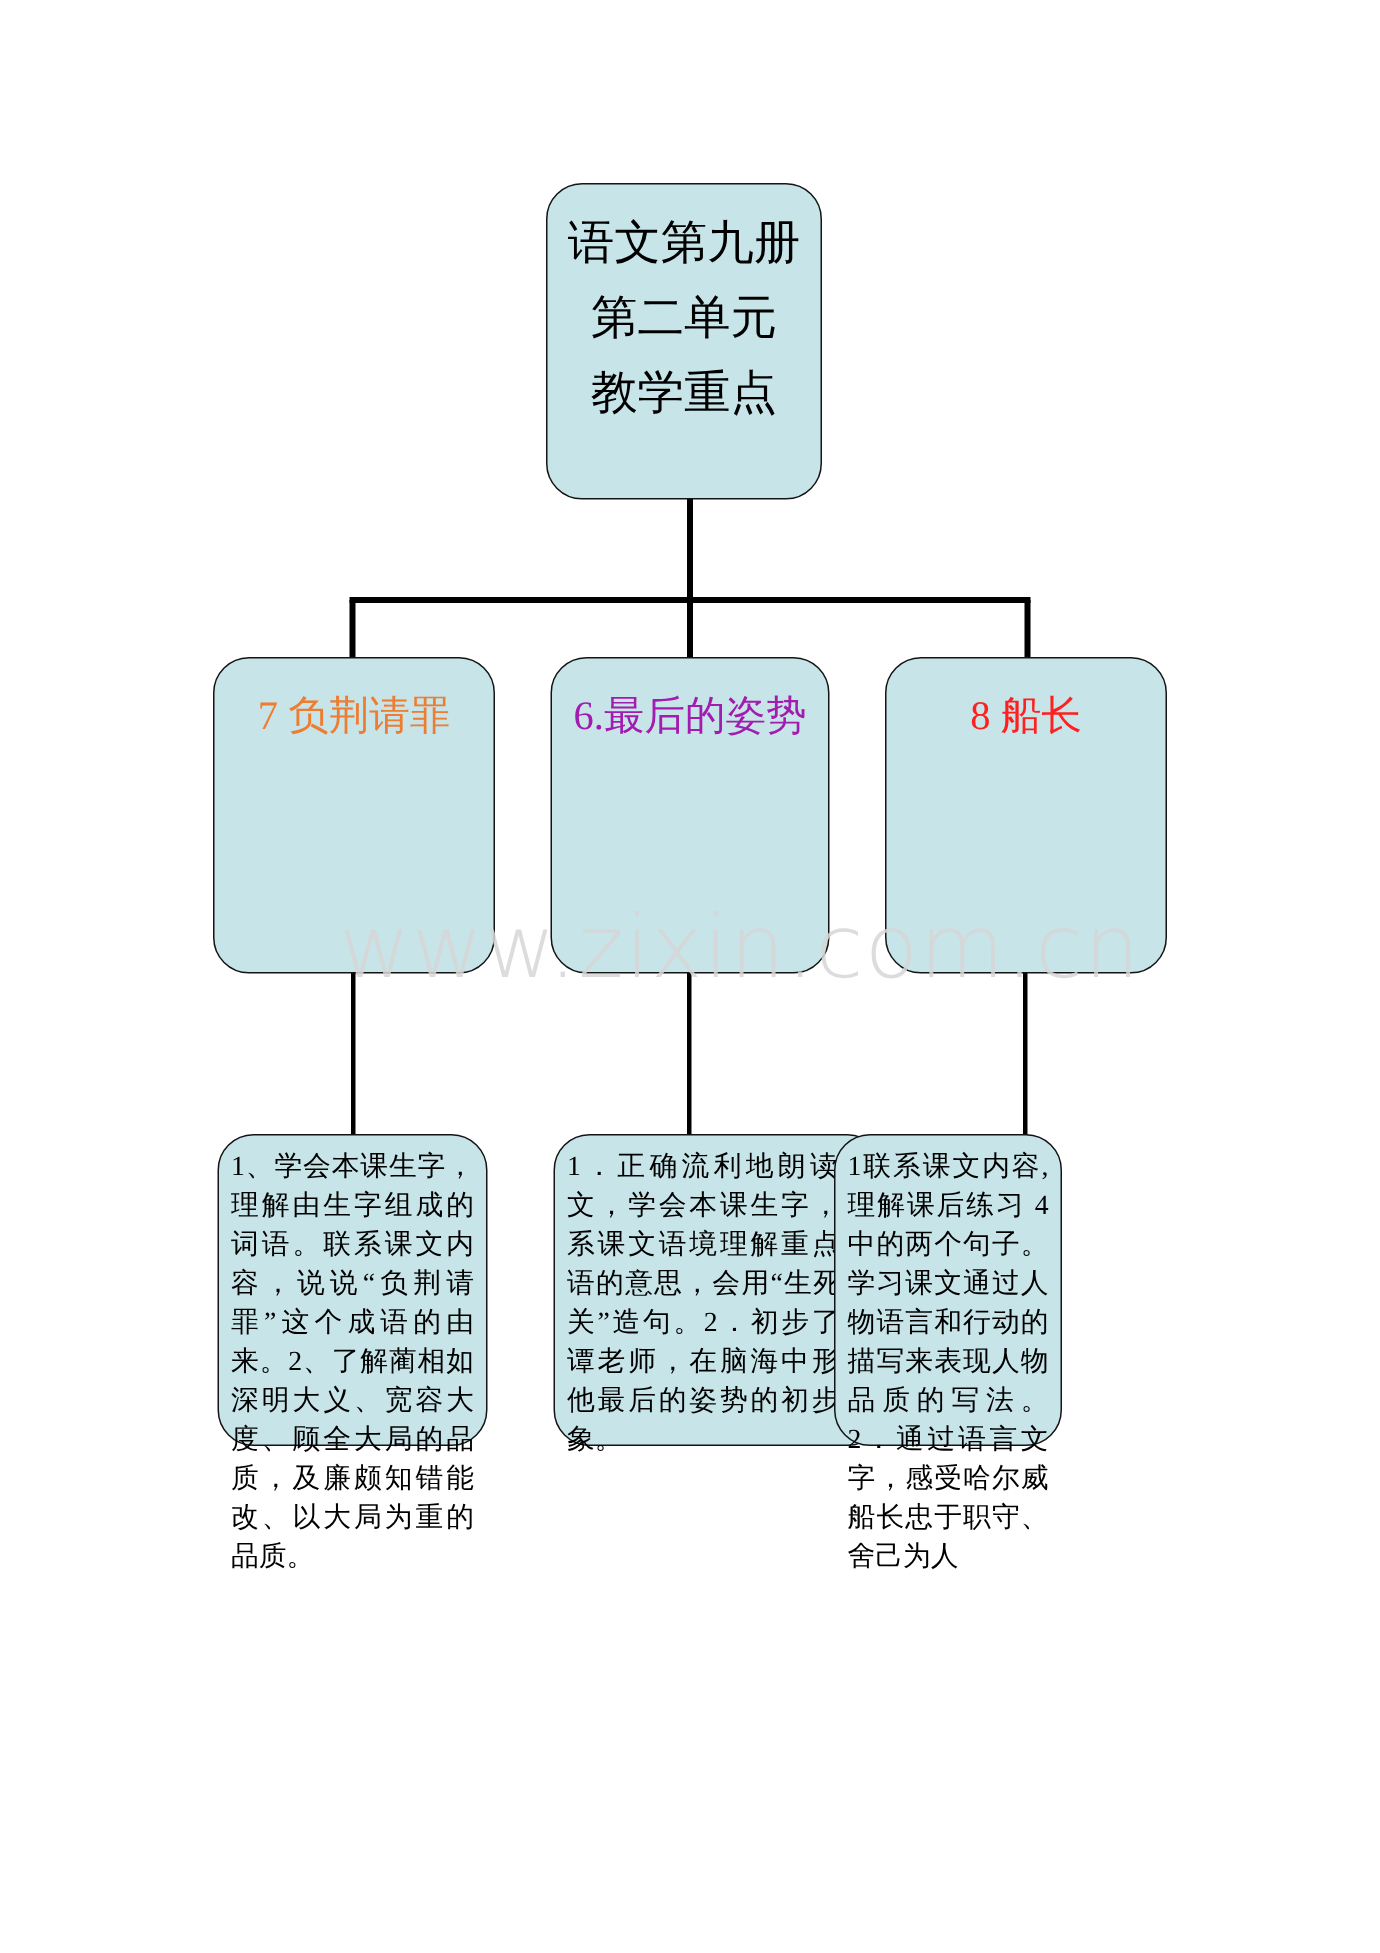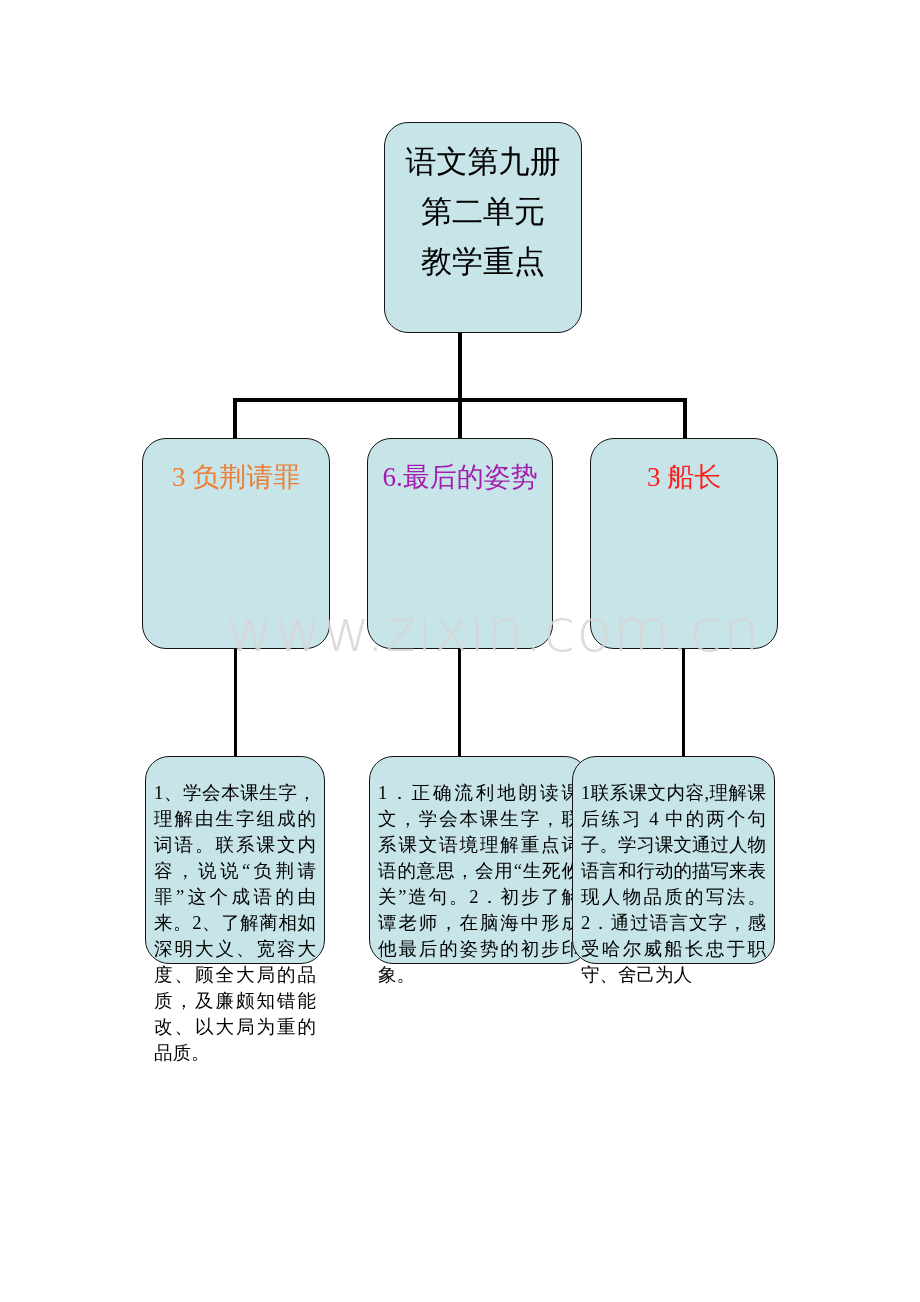--- a/index.html
+++ b/index.html
@@ -12,21 +12,21 @@
   }
   .node{
     position:absolute;
     background:#c7e4e9;
     border:1.5px solid #141414;
     border-radius:24px;
     box-sizing:border-box;
     z-index:2;
   }
   .node-root{
-    left:384px;top:122px;width:198px;height:211px;
+    left:364px;top:122px;width:184px;height:211px;
     text-align:center;
     padding-top:14px;
   }
   .root-line{
     display:block;
     font-size:31px;
     line-height:50px;
     color:#000000;
   }
   .node-mid{top:438px;height:211px;text-align:center;}
@@ -35,24 +35,24 @@
   .mid-3{left:590px;width:188px;}
   .mid-title{
     display:block;
     margin-top:22px;
     font-size:27px;
     line-height:32px;
   }
   .node-detail{top:756px;height:208px;}
   .det-1{left:145px;width:180px;}
   .det-2{left:369px;width:220px;}
-  .det-3{left:572px;width:203px;}
+  .det-3{left:556px;width:152px;}
   .detail-text{
     display:block;
-    padding:23px 8px;
+    padding:8px 8px;
     font-size:18.5px;
     line-height:26px;
     color:#000000;
     text-align:justify;
     text-justify:inter-ideograph;
   }
   .connector{position:absolute;background:#000000;z-index:1;}
   
   .c-root-v {left:458px;top:331px;width:4px;height:69px;}
   .c-h      {left:233px;top:398px;width:454px;height:4px;}
@@ -90,27 +90,27 @@
   <div class="connector c-d2"></div>
   <div class="connector c-d3"></div>
 
   <div class="node node-root">
     <span class="root-line">语文第九册</span>
     <span class="root-line">第二单元</span>
     <span class="root-line">教学重点</span>
   </div>
 
   <div class="node node-mid mid-1">
-    <span class="mid-title" style="color: rgb(237, 125, 49);">3 负荆请罪</span>
+    <span class="mid-title" style="color: rgb(237, 125, 49);">7 负荆请罪</span>
   </div>
   <div class="node node-mid mid-2">
     <span class="mid-title" style="color: #a21caf;">6.最后的姿势</span>
   </div>
   <div class="node node-mid mid-3">
-    <span class="mid-title" style="color: rgb(255, 31, 31);">3 船长</span>
+    <span class="mid-title" style="color: rgb(255, 31, 31);">8 船长</span>
   </div>
 
   <div class="node node-detail det-1">
     <span class="detail-text">1、学会本课生字，理解由生字组成的词语。联系课文内容，说说“负荆请罪”这个成语的由来。2、了解蔺相如深明大义、宽容大度、顾全大局的品质，及廉颇知错能改、以大局为重的品质。</span>
   </div>
   <div class="node node-detail det-2">
     <span class="detail-text">1．正确流利地朗读课文，学会本课生字，联系课文语境理解重点词语的意思，会用“生死攸关”造句。2．初步了解谭老师，在脑海中形成他最后的姿势的初步印象。</span>
   </div>
   <div class="node node-detail det-3">
     <span class="detail-text">1联系课文内容,理解课后练习 4 中的两个句子。学习课文通过人物语言和行动的描写来表现人物品质的写法。2．通过语言文字，感受哈尔威船长忠于职守、舍己为人</span>

